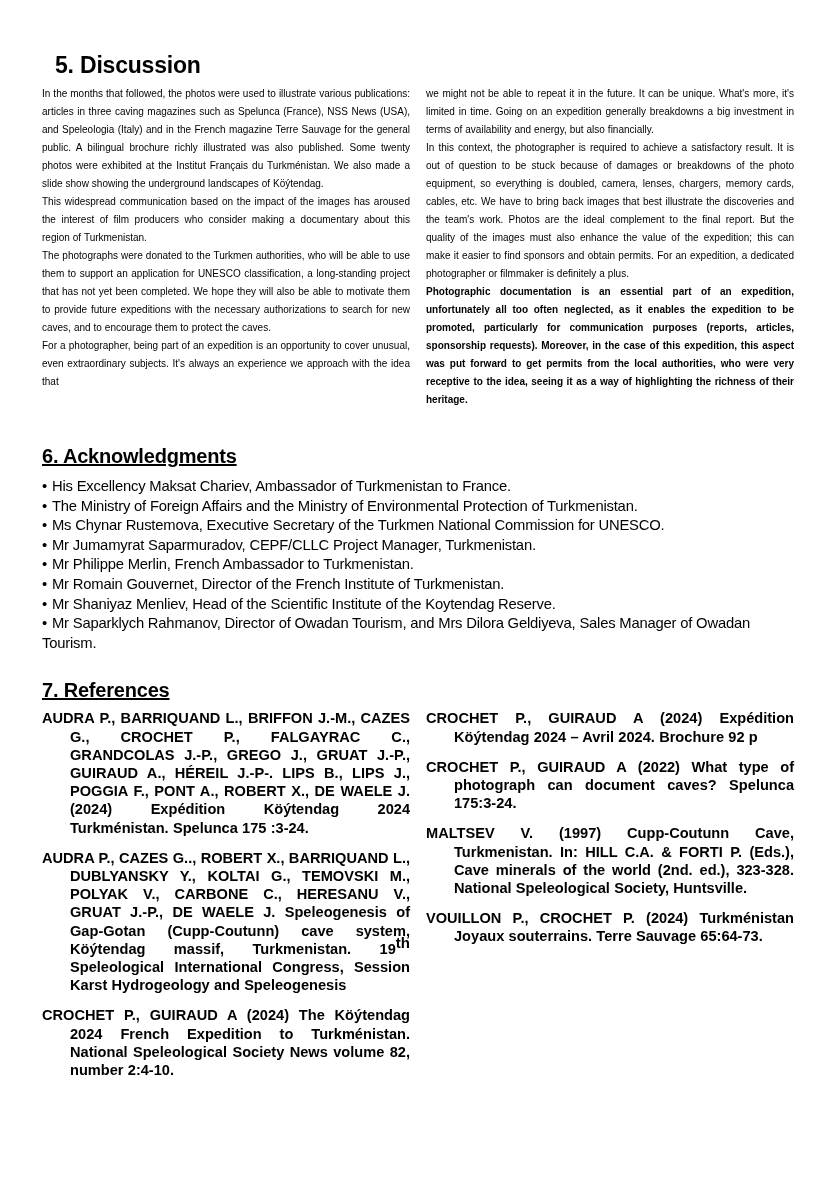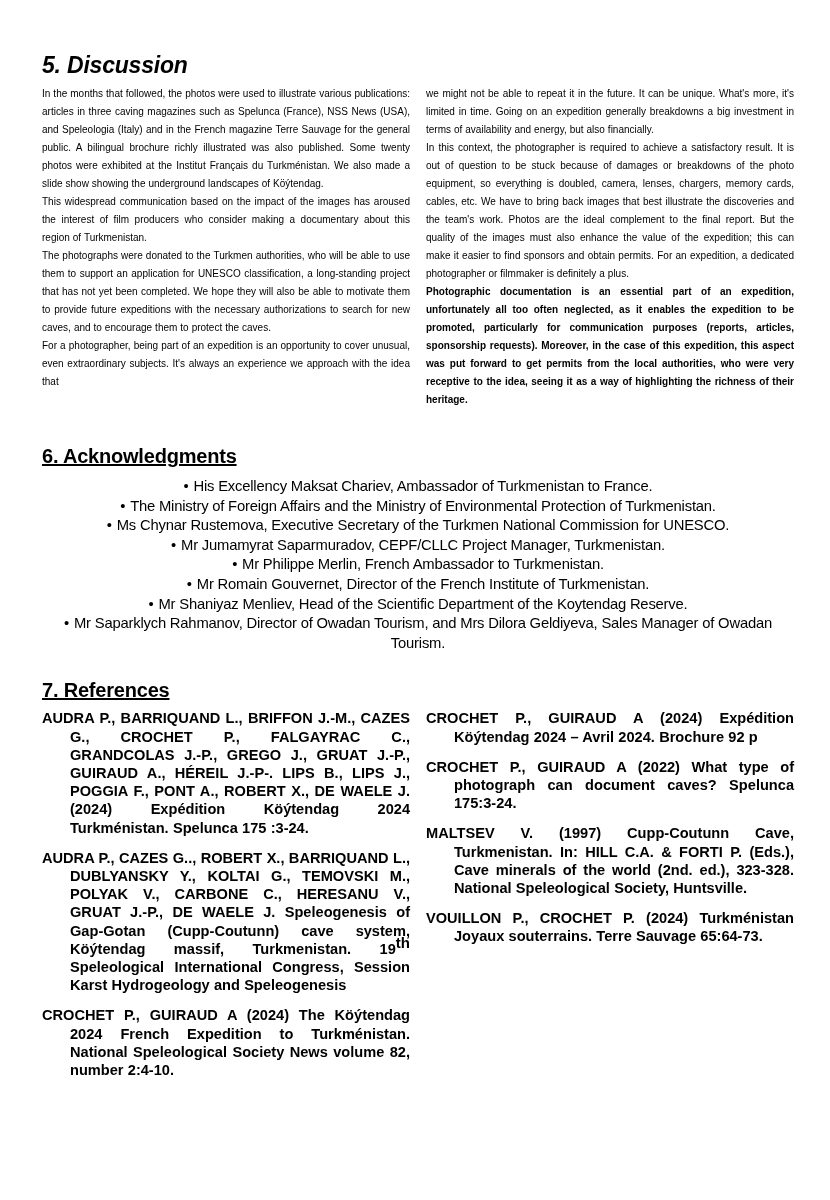--- a/index.html
+++ b/index.html
@@ -16,23 +16,22 @@
   }
   .page {
     box-sizing: border-box;
     width: 830px;
     height: 1200px;
     padding: 52px 36px 20px 42px;
   }
   h1.section-h {
     font-size: 23px;
     font-weight: bold;
-    margin: 0 0 6px 0;
+    margin: 0 0 6px 13px;
     letter-spacing: -0.2px;
-    font-style: italic;
   }
   h2.section-h {
     font-size: 20px;
     font-weight: bold;
     margin: 0 0 9px 0;
     letter-spacing: -0.2px;
     text-decoration: underline;
   }
   .twocol {
     display: flex;
@@ -50,23 +49,22 @@
     word-spacing: 0.2px;
   }
   .bodytext p.bold {
     font-weight: bold;
   }
   .ack-section {
     margin-top: 36px;
   }
   ul.ack-list {
     list-style: none;
-    margin: 7px;
+    margin: 0;
     padding: 0;
-    text-align: center;
   }
   ul.ack-list li {
     font-size: 14.8px;
     line-height: 19.6px;
     letter-spacing: -0.2px;
   }
   ul.ack-list .bullet {
     margin-right: 5px;
   }
   .refs-section {
@@ -115,21 +113,21 @@
 
   <section class="ack-section">
     <h2 class="section-h">6. Acknowledgments</h2>
     <ul class="ack-list">
       <li><span class="bullet">•</span><span>His Excellency Maksat Chariev, Ambassador of Turkmenistan to France.</span></li>
       <li><span class="bullet">•</span><span>The Ministry of Foreign Affairs and the Ministry of Environmental Protection of Turkmenistan.</span></li>
       <li><span class="bullet">•</span><span>Ms Chynar Rustemova, Executive Secretary of the Turkmen National Commission for UNESCO.</span></li>
       <li><span class="bullet">•</span><span>Mr Jumamyrat Saparmuradov, CEPF/CLLC Project Manager, Turkmenistan.</span></li>
       <li><span class="bullet">•</span><span>Mr Philippe Merlin, French Ambassador to Turkmenistan.</span></li>
       <li><span class="bullet">•</span><span>Mr Romain Gouvernet, Director of the French Institute of Turkmenistan.</span></li>
-      <li><span class="bullet">•</span><span>Mr Shaniyaz Menliev, Head of the Scientific Department of the Koytendag Reserve.</span></li>
+      <li><span class="bullet">•</span><span>Mr Shaniyaz Menliev, Head of the Scientific Institute of the Koytendag Reserve.</span></li>
       <li><span class="bullet">•</span><span>Mr Saparklych Rahmanov, Director of Owadan Tourism, and Mrs Dilora Geldiyeva, Sales Manager of Owadan Tourism.</span></li>
     </ul>
   </section>
 
   <section class="refs-section">
     <h2 class="section-h">7. References</h2>
     <div class="twocol">
       <div class="col">
         <p class="ref">AUDRA P., BARRIQUAND L., BRIFFON J.-M., CAZES G., CROCHET P., FALGAYRAC C., GRANDCOLAS J.-P., GREGO J., GRUAT J.-P., GUIRAUD A., HÉREIL J.-P-. LIPS B., LIPS J., POGGIA F., PONT A., ROBERT X., DE WAELE J. (2024) Expédition Köýtendag 2024 Turkménistan. Spelunca 175 :3-24.</p>
         <p class="ref"><span>AUDRA P., CAZES G.., ROBERT X., BARRIQUAND L., DUBLYANSKY Y., KOLTAI G., TEMOVSKI M., POLYAK V., CARBONE C., HERESANU V., GRUAT J.-P., DE WAELE J. Speleogenesis of Gap-Gotan (Cupp-Coutunn) cave system, Köýtendag massif, Turkmenistan. 19</span><sup>th</sup><span> Speleological International Congress, Session Karst Hydrogeology and Speleogenesis</span></p>

